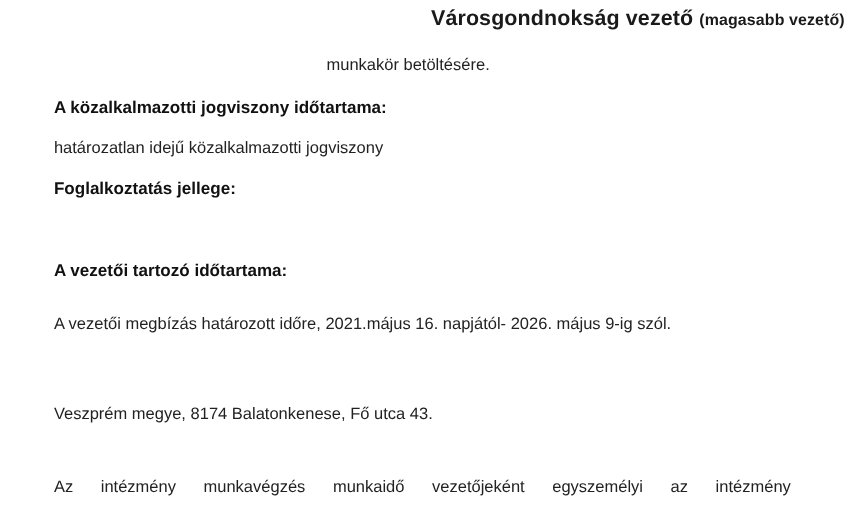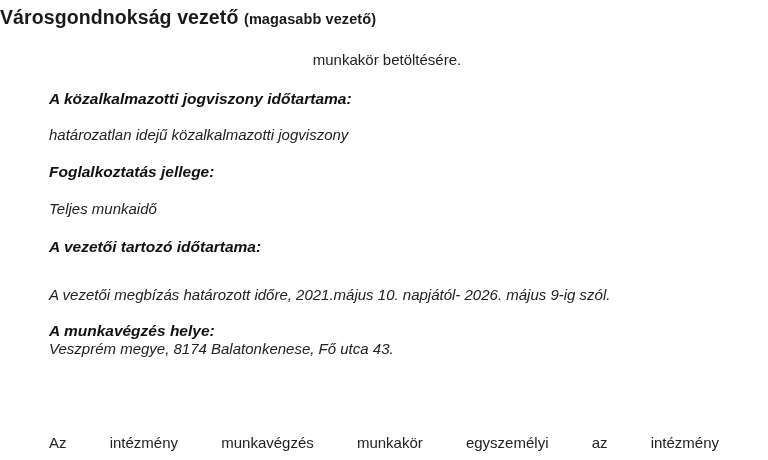--- a/index.html
+++ b/index.html
@@ -4,29 +4,29 @@
   <style>
     html, body { margin: 0; padding: 0; }
     body {
       width: 768px; height: 460px; overflow: hidden;
       background: #ffffff; color: #1a1a1a;
       font-family: "Liberation Sans", sans-serif;
       position: relative;
     }
     .page { position: absolute; left: 0; top: 0; width: 768px; height: 460px; }
     .title {
-      position: absolute; left: 0; top: 6px; width: 768px; text-align: left;
+      position: absolute; left: 0; top: 6px; width: 768px; text-align: right;
       font-weight: bold; font-size: 19.5px; letter-spacing: 0.1px; color: #1a1a1a;
     }
     .title .sub { font-size: 14.5px; }
     .subtitle {
-      position: absolute; left: 16px; top: 51px; width: 742px; text-align: center;
+      position: absolute; left: 0; top: 51px; width: 742px; text-align: center;
       font-size: 15px; color: #222;
     }
-    .line { position: absolute; left: 49px; white-space: nowrap; font-size: 15px; color: #222; font-style: italic; }
+    .line { position: absolute; left: 49px; white-space: nowrap; font-size: 15px; color: #222; }
     .h { font-weight: bold; font-size: 15.5px; color: #111; }
     .justify {
       position: absolute; left: 49px; width: 670px; font-size: 15px; color: #222;
       text-align: justify; text-align-last: justify; white-space: nowrap;
       display: flex; justify-content: space-between;
     }
   </style>
 </head>
 <body>
 
@@ -34,30 +34,29 @@
   <div class="title">
     <span>Városgondnokság vezető</span>
     <span class="sub">(magasabb vezető)</span>
   </div>
   <div class="subtitle">munkakör betöltésére.</div>
 
   <div class="line h" style="top:90px">A közalkalmazotti jogviszony időtartama:</div>
   <div class="line" style="top:126px">határozatlan idejű közalkalmazotti jogviszony</div>
 
   <div class="line h" style="top:163px">Foglalkoztatás jellege:</div>
-  <div class="line" style="top:200px">Teljes munkaidő</div>
 
   <div class="line h" style="top:238px">A vezetői tartozó időtartama:</div>
-  <div class="line" style="top:286px">A vezetői megbízás határozott időre, 2021.május 10. napjától- 2026. május 9-ig szól.</div>
+  <div class="line" style="top:286px">A vezetői megbízás határozott időre, 2021.május 16. napjától- 2026. május 9-ig szól.</div>
 
-  <div class="line h" style="top:322px">A munkavégzés helye:</div>
-  <div class="line" style="top:340px">Veszprém megye, 8174 Balatonkenese, Fő utca 43.</div>
+  <div class="line" style="top:368px">Veszprém megye, 8174 Balatonkenese, Fő utca 43.</div>
 
   <div class="justify" style="top:434px">
     <span>Az</span>
     <span>intézmény</span>
     <span>munkavégzés</span>
-    <span>munkakör</span>
+    <span>munkaidő</span>
+    <span>vezetőjeként</span>
     <span>egyszemélyi</span>
     <span>az</span>
     <span>intézmény</span>
   </div>
 </div>
 
 </body></html>

